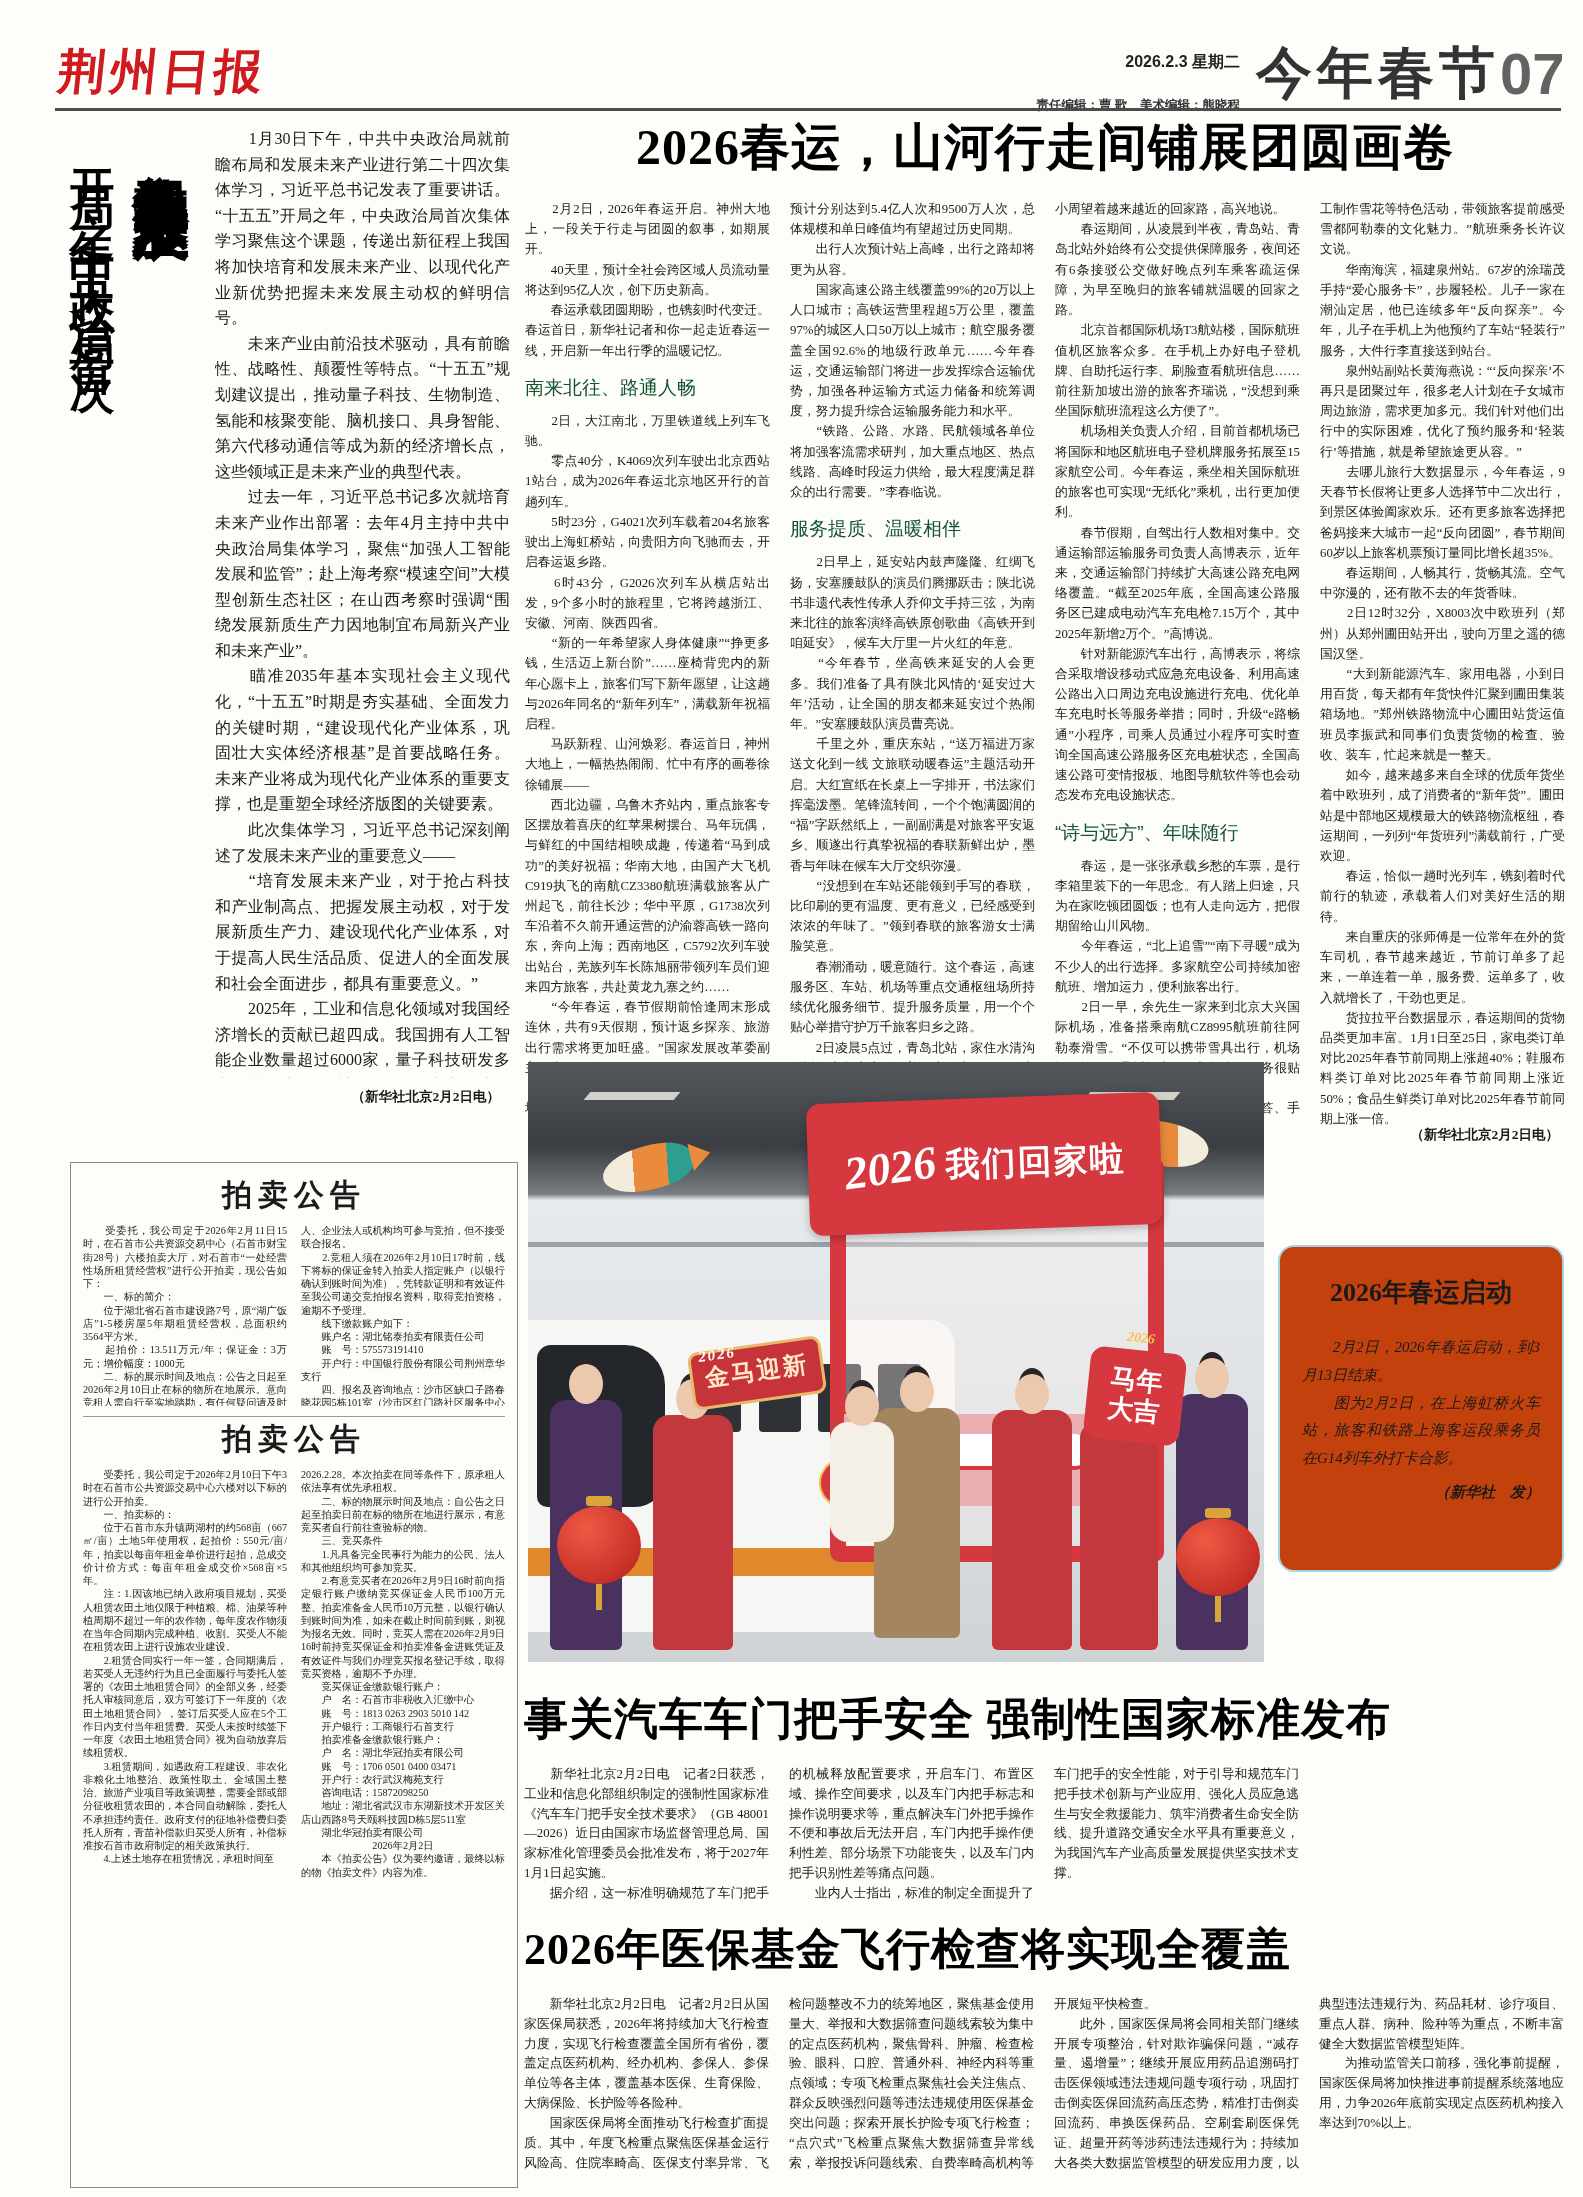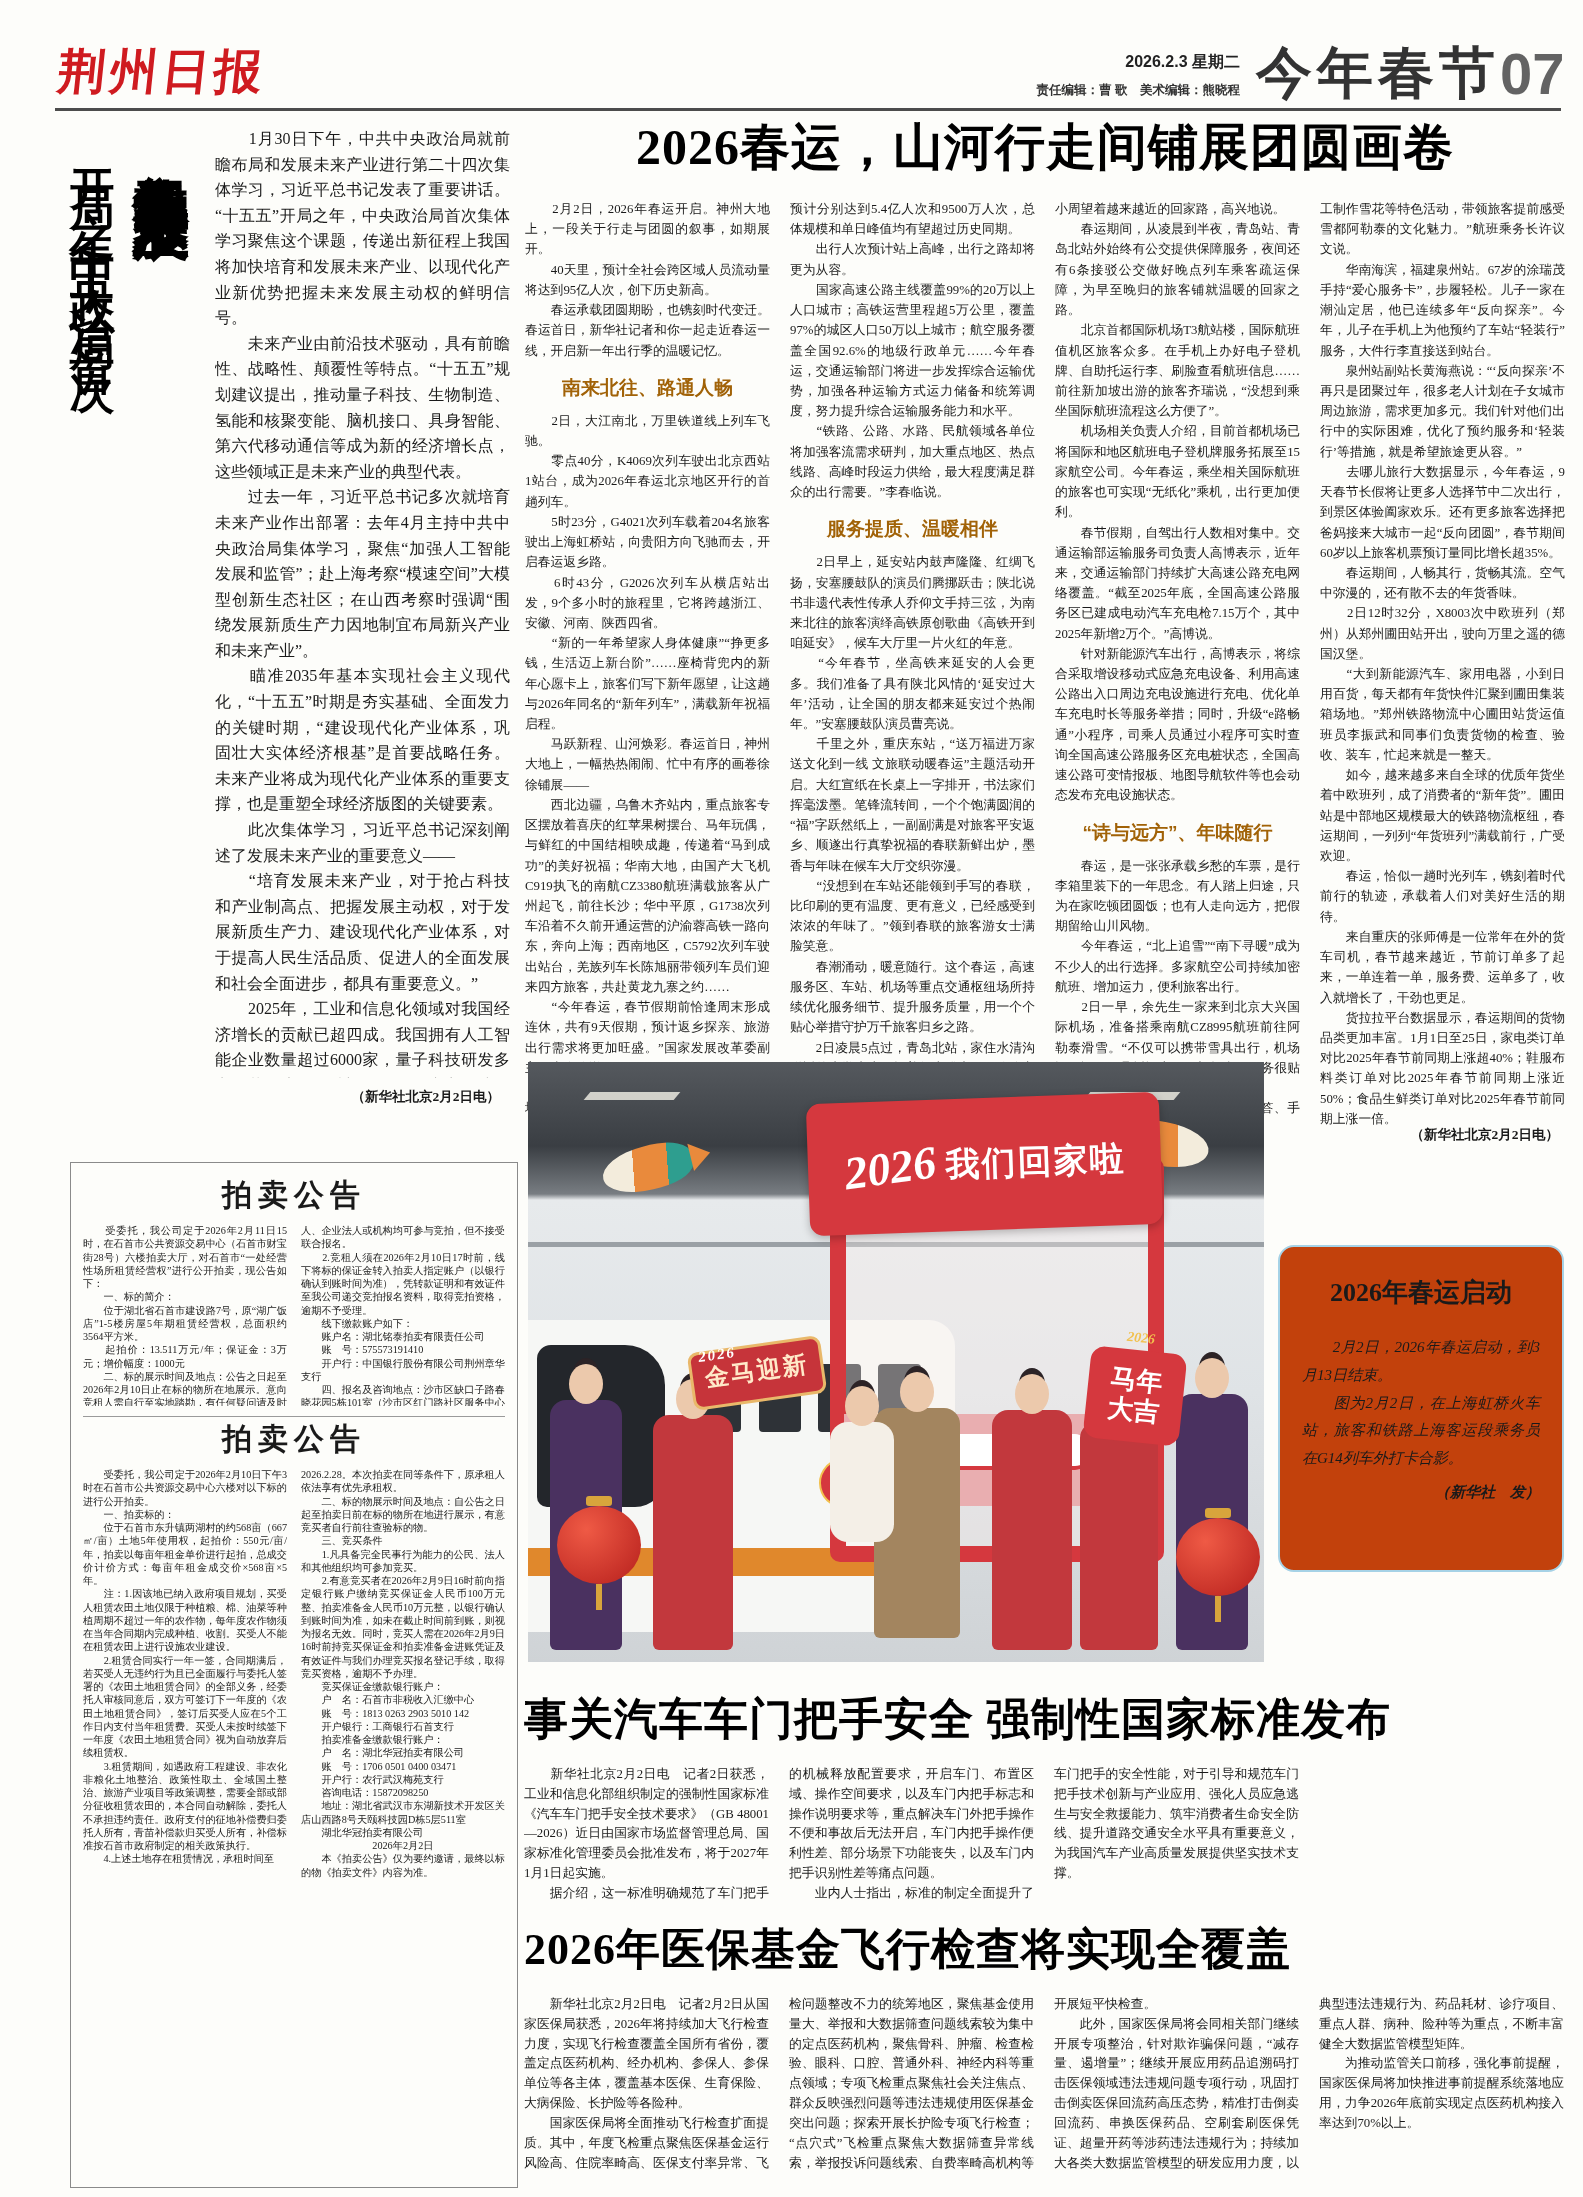--- a/index.html
+++ b/index.html
@@ -3,41 +3,41 @@
 <meta charset="utf-8">
 <style>
   html,body{margin:0;padding:0;background:#e8e6e0;}
   .page{position:relative;width:1583px;height:2197px;background:#fdfdfa;margin:0 auto;
         font-family:"Liberation Serif",serif;color:#1a1a1a;overflow:hidden;}
   
   .masthead{position:absolute;left:58px;top:40px;font-size:48px;font-weight:900;
             color:#cf1b20;transform:skewX(-6deg);letter-spacing:4px;font-family:"Liberation Serif",serif;}
   .hdr-meta{position:absolute;left:860px;top:52px;width:380px;text-align:right;font-family:"Liberation Sans",sans-serif;}
   .hdr-date{font-size:16px;font-weight:700;color:#222;}
-  .hdr-editors{font-size:12.5px;font-weight:700;color:#333;margin-top:9px;}
+  .hdr-editors{font-size:12.5px;font-weight:700;color:#333;margin-top:24px;}
   .hdr-section{position:absolute;left:1256px;top:36px;font-size:56px;font-weight:900;color:#333;
                letter-spacing:5px;font-family:"Liberation Sans",sans-serif;}
   .hdr-pageno{position:absolute;left:1500px;top:40px;font-size:58px;font-weight:700;color:#636363;
               font-family:"Liberation Sans",sans-serif;}
   .hdr-rule{position:absolute;left:55px;top:108px;width:1506px;height:3px;background:#4c4c4c;}
   
   .left-article{position:absolute;left:58px;top:126px;width:452px;height:1048px;}
   .vh{float:left;writing-mode:vertical-rl;height:752px;margin:4px 16px 10px 0;padding-left:4px;}
   .vh-main{display:block;font-size:57px;font-weight:900;letter-spacing:3px;color:#000;}
   .vh-kicker{display:block;font-size:45px;font-weight:900;letter-spacing:20px;color:#000;margin-top:4px;}
   .la-body{font-size:16px;line-height:1.6;text-align:justify;white-space:pre-line;
            height:952px;overflow:hidden;}
   .la-credit{position:absolute;right:10px;top:962px;font-size:13.5px;font-weight:700;}
   
   .main-article{position:absolute;left:525px;top:114px;width:1040px;height:1030px;}
   .ma-head{font-size:50px;font-weight:900;text-align:center;margin:0 0 18px 0;letter-spacing:1px;color:#000;}
   .ma-cols{column-count:4;column-gap:20px;height:932px;column-fill:auto;overflow:hidden;
            font-size:12.8px;line-height:1.58;text-align:justify;}
   .ma-body{white-space:pre-line;}
-  .ma-sub{font-size:19px;font-weight:700;text-align:center;margin:12px 0 8px 0;color:#a16207;
+  .ma-sub{font-size:19px;font-weight:400;margin:12px 0 8px 0;color:#14532d;
           font-family:"Liberation Sans",sans-serif;}
   .ma-credit{position:absolute;right:6px;top:1012px;font-size:13.5px;font-weight:700;}
   
   .photo{position:absolute;left:528px;top:1062px;width:736px;height:600px;overflow:hidden;
          background:linear-gradient(#55595e 0%,#3a3e43 14%,#787d82 22%,#e7eaec 23%,#dfe3e6 55%,#cfd3d6 100%);}
   .beam{position:absolute;left:0;top:30%;width:100%;height:5px;background:#9aa0a5;}
   .lightbar{position:absolute;top:5%;width:90px;height:8px;background:#f4f2e9;opacity:.8;transform:skewX(-40deg);}
   .lb1{left:8%;} .lb2{left:42%;top:8%;} .lb3{left:76%;}
   .train{position:absolute;left:0;bottom:5%;width:58%;height:52%;background:#f6f7f5;border-radius:0 26px 0 0;}
   .train-shield{position:absolute;left:2%;top:8%;width:30%;height:52%;background:#23262b;border-radius:14px 40px 30px 10px;}

